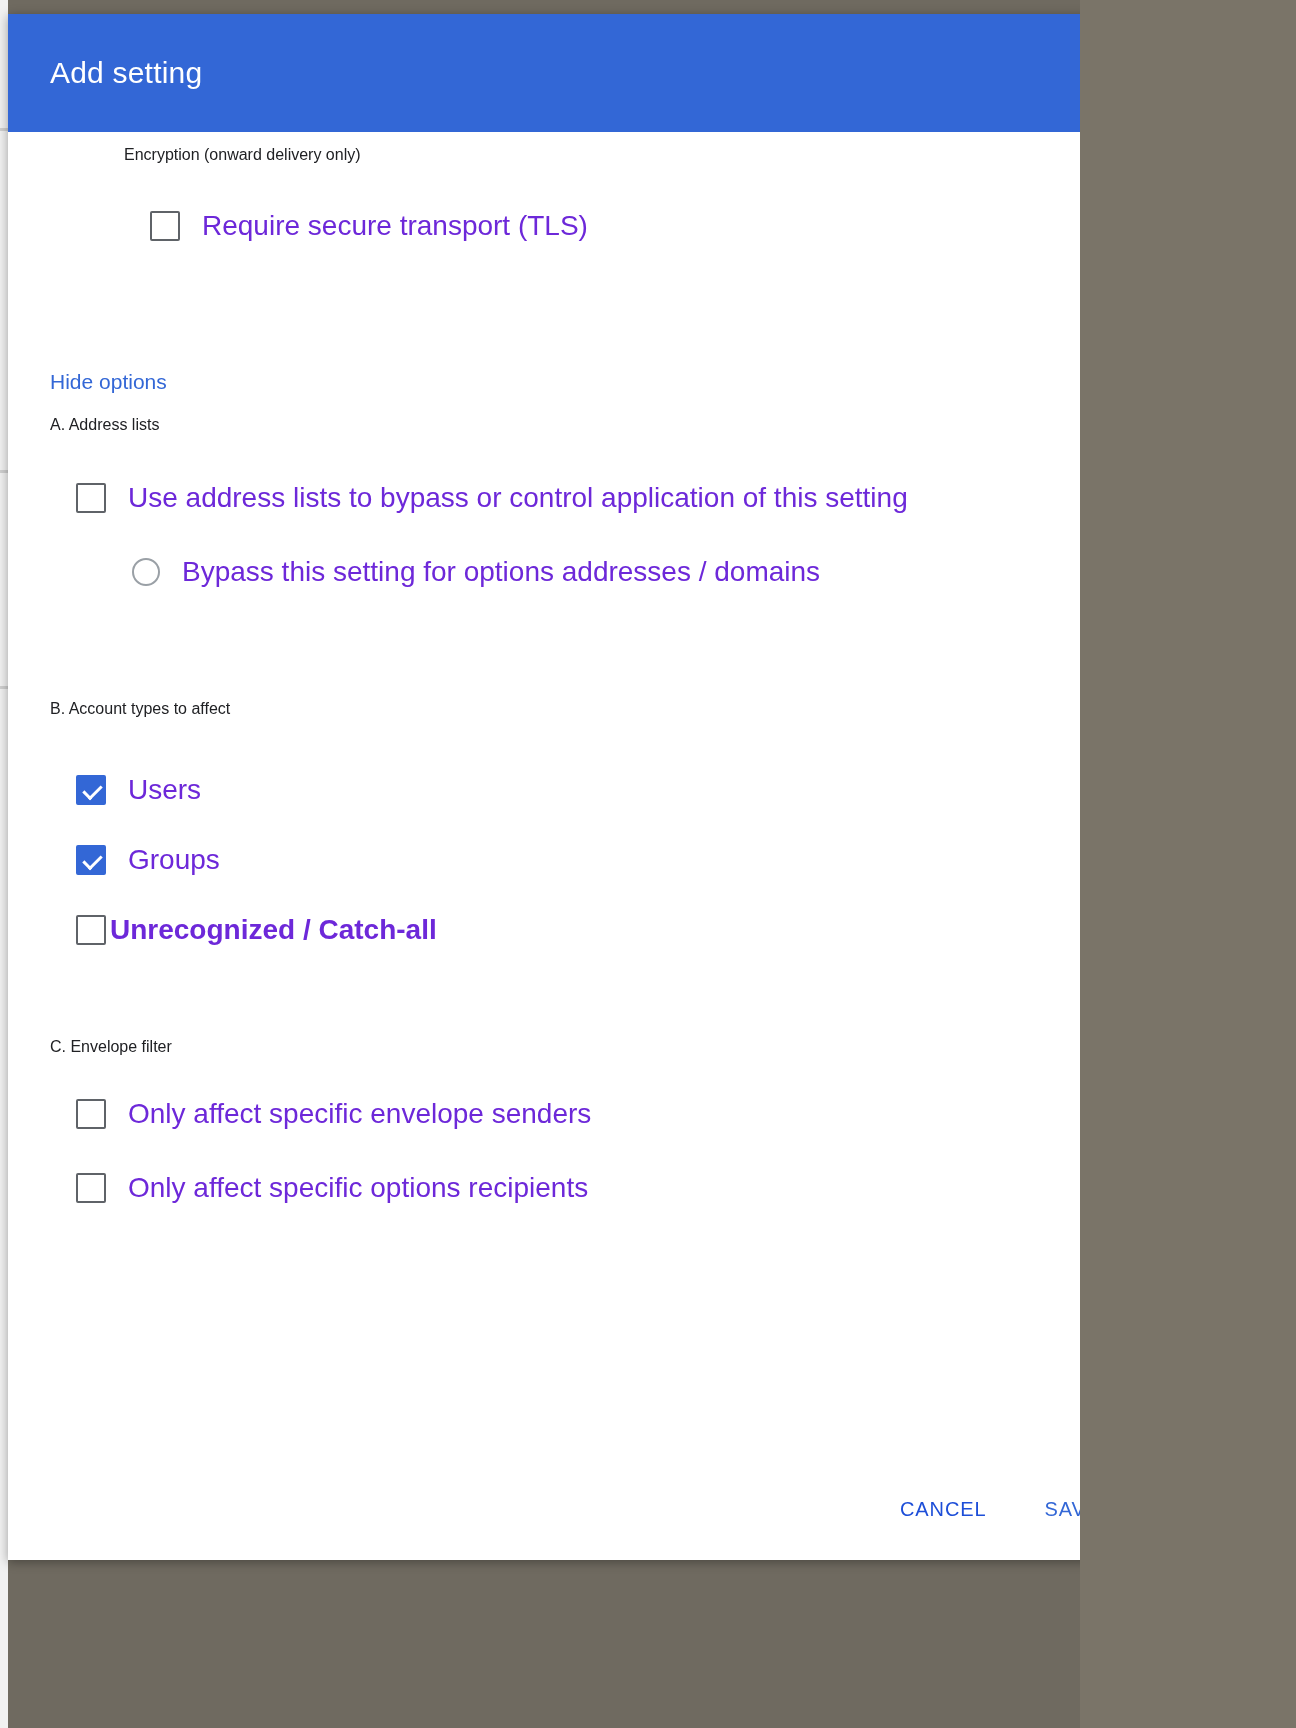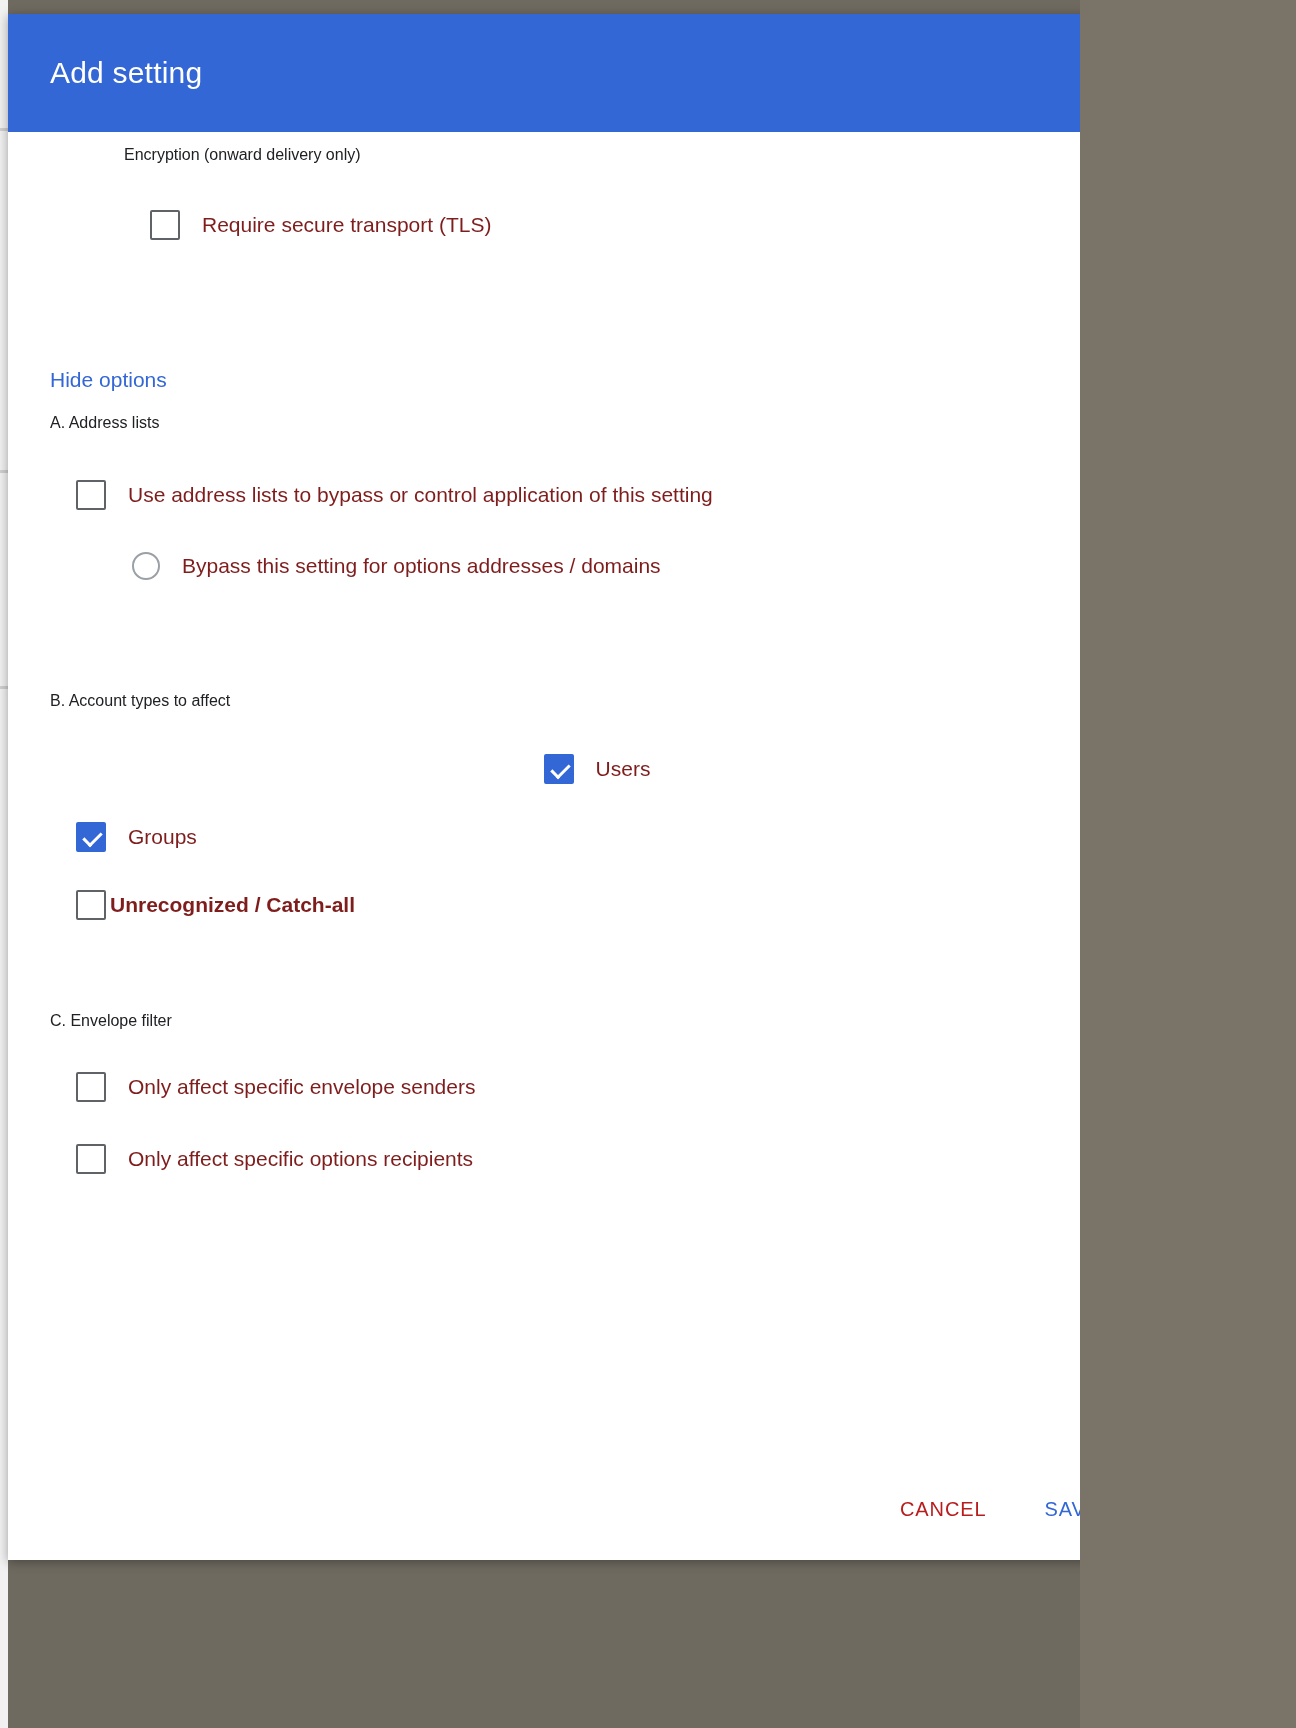--- a/index.html
+++ b/index.html
@@ -76,22 +76,22 @@
   }
 
   .section-heading {
     font-size: 16px;
     color: #202124;
     margin: 0;
     font-weight: 400;
   }
 
   .lbl {
-    font-size: 21px;
-    color: #7f1d1d;
+    font-size: 28px;
+    color: #6d28d9;
   }
 
   .row {
     display: flex;
     align-items: center;
   }
 
   
   .cb {
     width: 30px;
@@ -167,21 +167,21 @@
   }
   .btn-flat {
     background: transparent;
     border: none;
     font-family: "Liberation Sans", sans-serif;
     font-size: 20px;
     letter-spacing: 0.9px;
     padding: 12px 18px;
     cursor: pointer;
   }
-  .btn-cancel { color: #b91c1c; margin-right: 22px; }
+  .btn-cancel { color: #1d4ed8; margin-right: 22px; }
   .btn-save { color: #3367d6; font-weight: 500; }
 </style>
 </head>
 <body>
 
 <div class="screen">
 
   <div class="backdrop">
     <div class="backdrop-left-strip"></div>
     <div class="backdrop-right-strip"></div>
@@ -223,21 +223,21 @@
       </div>
 
       <div class="row" style="margin-top:42px; padding-left:82px;">
         <span class="rb"></span>
         <span class="lbl" style="margin-left:22px;">Bypass this setting for options addresses / domains</span>
       </div>
 
 
       <div class="section-heading" style="margin-top:112px;">B. Account types to affect</div>
 
-      <div class="row" style="margin-top:44px; padding-left:26px;justify-content:center;">
+      <div class="row" style="margin-top:56px; padding-left:26px;">
         <span class="cb checked"></span>
         <span class="lbl" style="margin-left:22px;">Users</span>
       </div>
 
       <div class="row" style="margin-top:38px; padding-left:26px;">
         <span class="cb checked"></span>
         <span class="lbl" style="margin-left:22px;">Groups</span>
       </div>
 
       <div class="row" style="margin-top:38px; padding-left:26px;">

